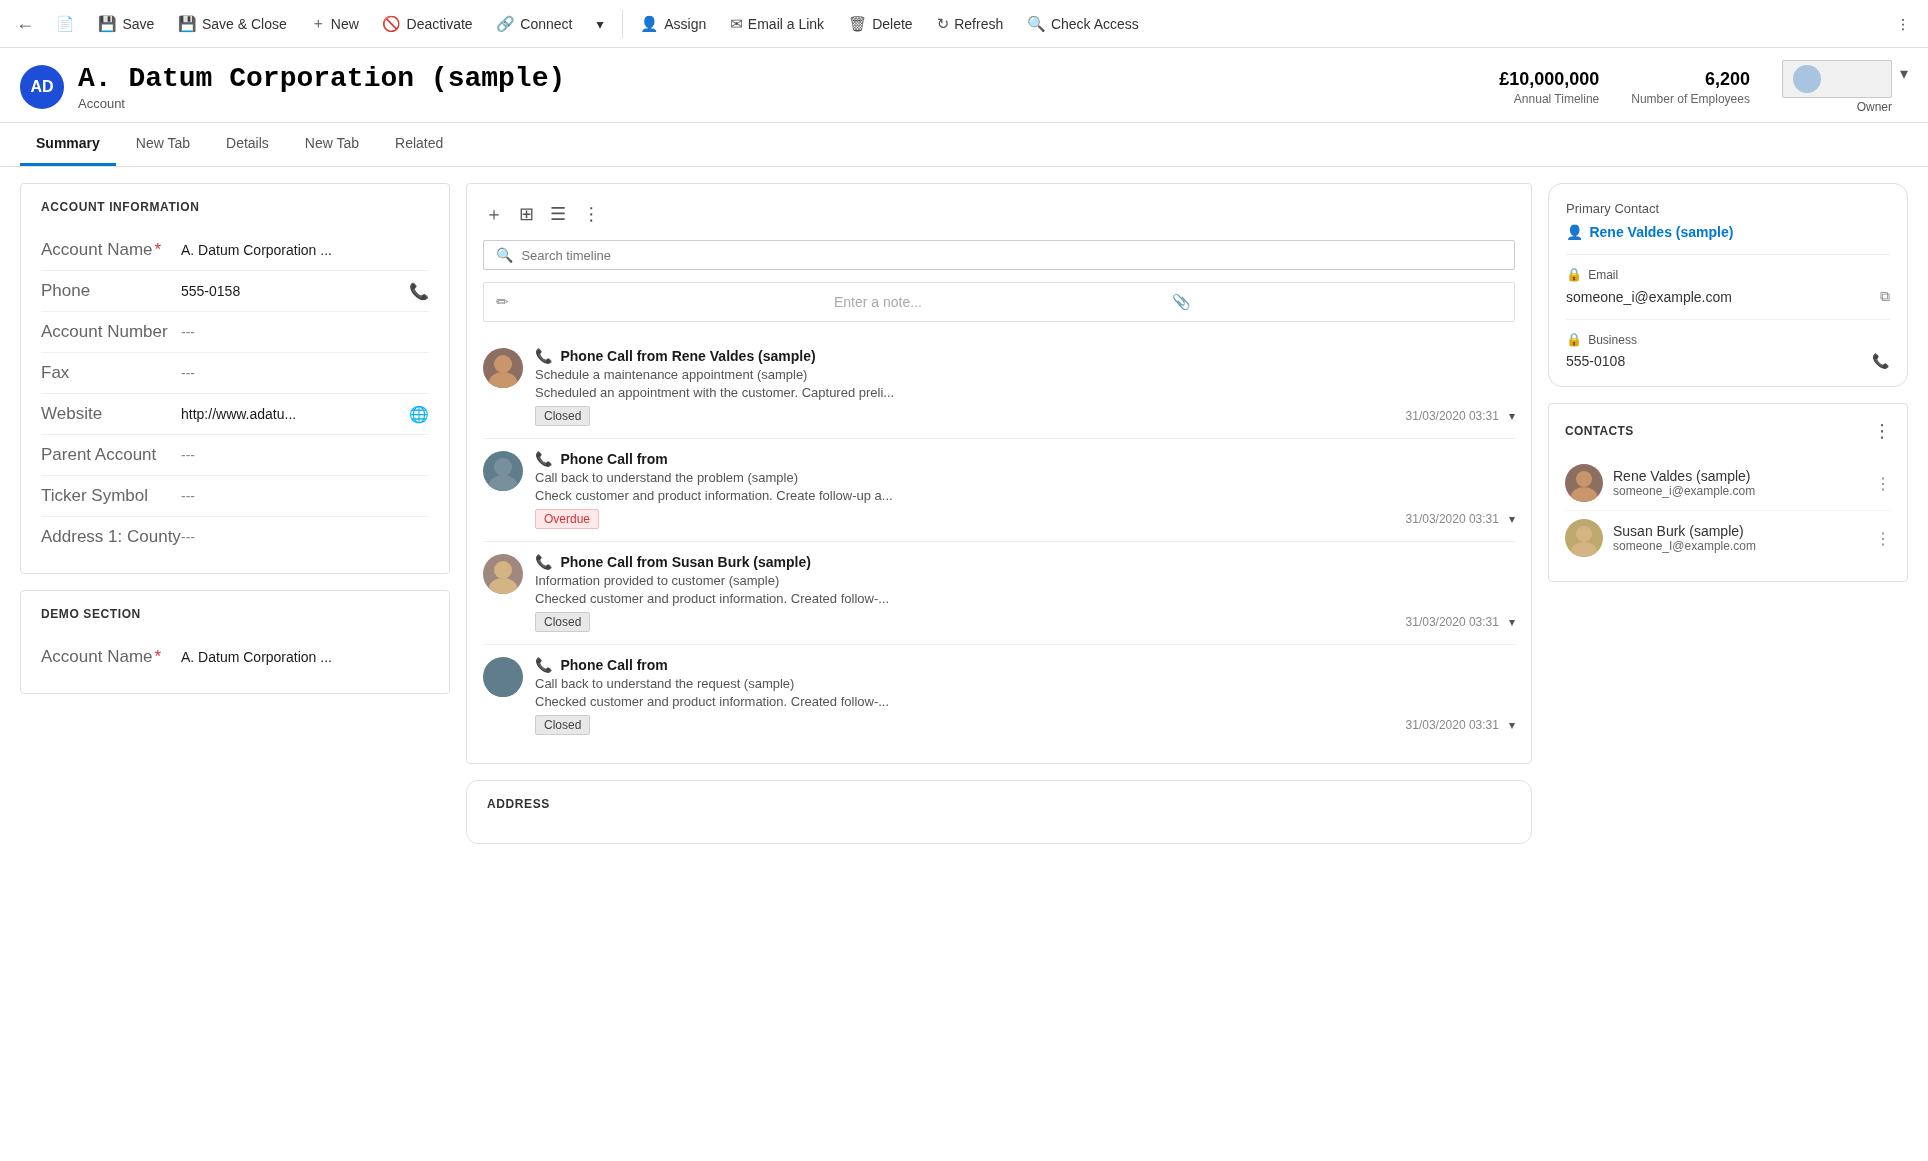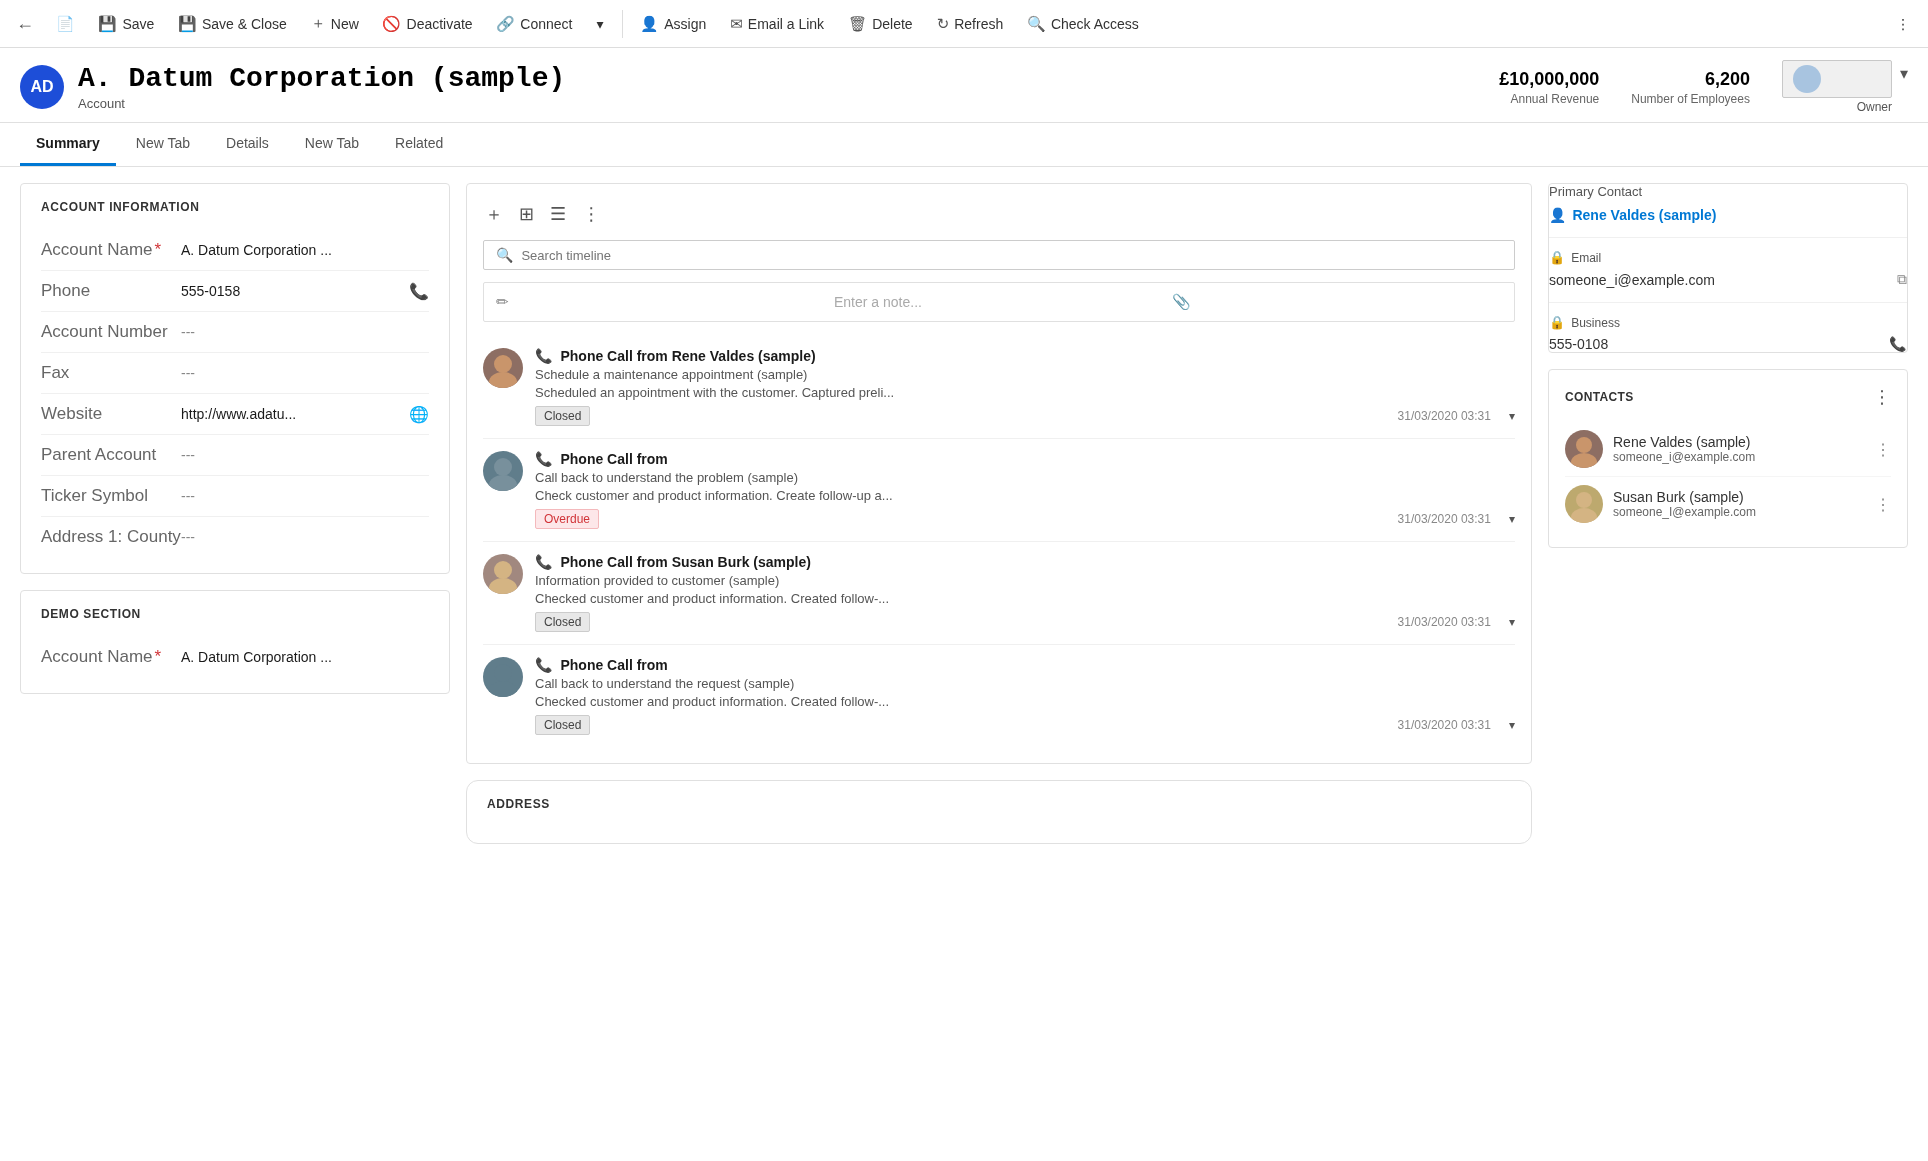--- a/index.html
+++ b/index.html
@@ -131,39 +131,39 @@
       overflow: hidden;
     }
     .avatar-circle-gray { background: #607d8b; }
     .avatar-circle-brown { background: #8d6e63; }
 
     .timeline-content { flex: 1; min-width: 0; }
     .timeline-item-header { display: flex; align-items: flex-start; gap: 8px; }
     .phone-icon { color: #555; font-size: 14px; }
     .timeline-item-title { font-weight: 700; font-size: 14px; color: #1a1a1a; }
     .timeline-item-body { font-size: 13px; color: #555; margin-top: 3px; white-space: nowrap; overflow: hidden; text-overflow: ellipsis; }
-    .timeline-item-footer { display: flex; align-items: center; gap: 18px; margin-top: 6px; }
+    .timeline-item-footer { display: flex; align-items: center; gap: 10px; margin-top: 6px; }
     .status-badge {
       font-size: 12px; padding: 2px 8px; border-radius: 2px; font-weight: 500;
     }
     .badge-closed { background: #e8e8e8; color: #444; border: 1px solid #ccc; }
     .badge-overdue { background: #fde7e9; color: #d13438; border: 1px solid #f4b9bc; }
     .timeline-date { font-size: 12px; color: #888; margin-left: auto; }
     .chevron-btn { background: transparent; border: none; cursor: pointer; color: #555; font-size: 12px; }
 
     
     .address-card {
       border: 1px solid #e0e0e0; border-radius: 12px; padding: 16px 20px;
     }
 
     
     .right-panel { width: 360px; flex-shrink: 0; display: flex; flex-direction: column; gap: 16px; overflow-y: auto; }
 
     .primary-contact-card {
-      border: 1px solid #e0e0e0; border-radius: 4px; padding: 0;
+      border: 1px solid #e0e0e0; border-radius: 14px; padding: 17px;
     }
     .pc-title { font-size: 13px; color: #555; margin-bottom: 8px; }
     .pc-name { color: #0078d4; font-weight: 600; font-size: 14px; cursor: pointer; display: flex; align-items: center; gap: 6px; }
 
     .contact-field { margin-top: 14px; border-top: 1px solid #f0f0f0; padding-top: 12px; }
     .contact-field-label { font-size: 12px; color: #555; display: flex; align-items: center; gap: 6px; margin-bottom: 6px; }
     .lock-icon { font-size: 13px; color: #888; }
     .contact-field-value { font-size: 14px; color: #333; display: flex; align-items: center; justify-content: space-between; }
     .copy-icon { color: #888; cursor: pointer; font-size: 14px; }
 
@@ -249,21 +249,21 @@
 
 <div class="header">
   <div class="avatar">AD</div>
   <div class="header-title">
     <h1>A. Datum Corporation (sample)</h1>
     <div class="subtitle">Account</div>
   </div>
   <div class="header-meta">
     <div class="meta-item">
       <div class="meta-value">£10,000,000</div>
-      <div class="meta-label">Annual Revenue</div>
+      <div class="meta-label">Annual Timeline</div>
     </div>
     <div class="meta-item">
       <div class="meta-value">6,200</div>
       <div class="meta-label">Number of Employees</div>
     </div>
     <div style="display:flex;align-items:center;gap:4px;">
       <div class="meta-item">
         <div class="owner-box">
           <div class="owner-avatar"></div>
         </div>

